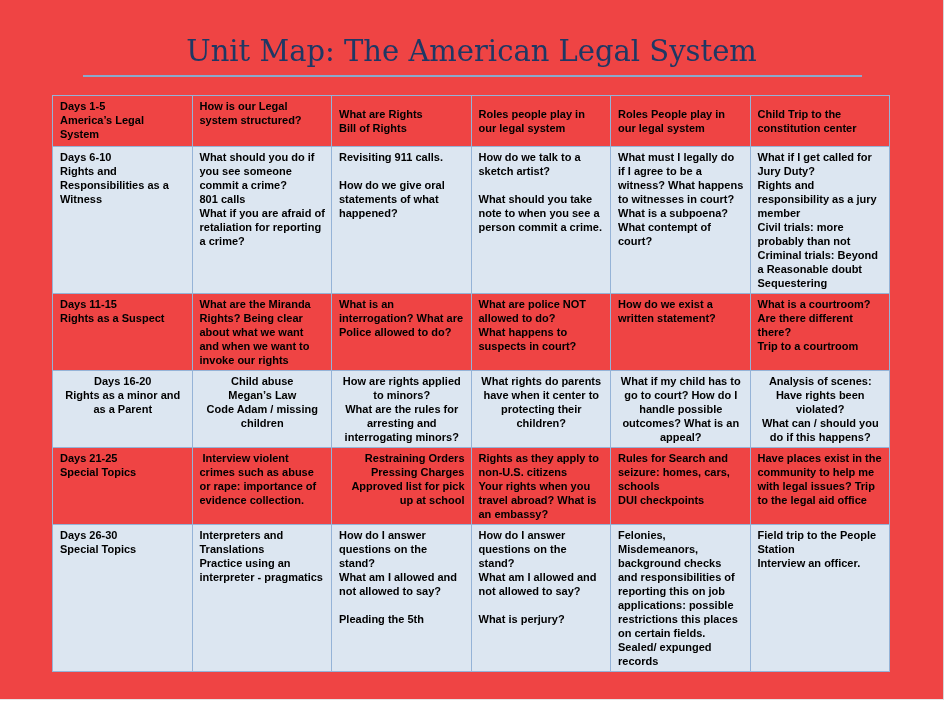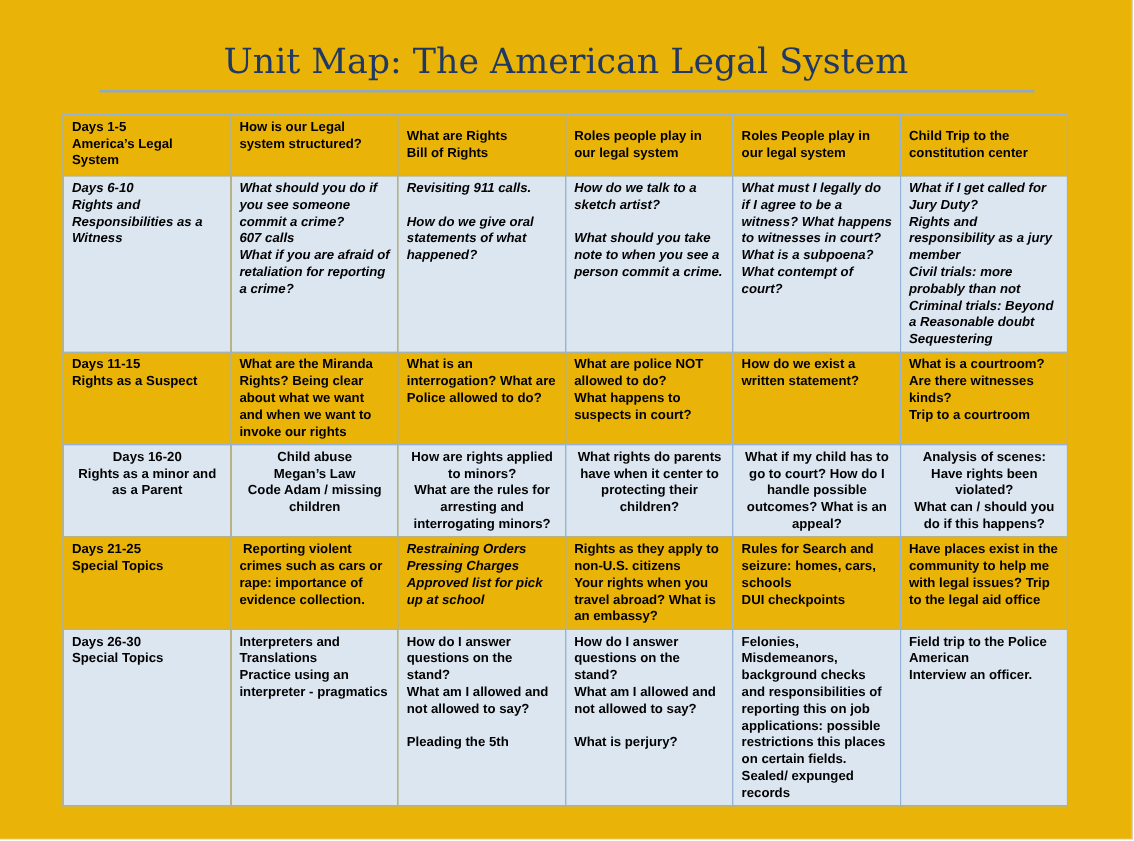--- a/index.html
+++ b/index.html
@@ -4,21 +4,21 @@
 <style>
   html, body {
     margin: 0;
     padding: 0;
     background: #ffffff;
   }
   .page {
     position: relative;
     width: 943px;
     height: 699px;
-    background: #eab308;
+    background: #ef4444;
     border-right: 1px solid #d6d6d6;
     border-bottom: 1px solid #e6e6e6;
     overflow: hidden;
     font-family: "Liberation Sans", sans-serif;
   }
   .page-title {
     margin: 34px 0 0 0;
     text-align: center;
     font-family: "DejaVu Serif", "Liberation Serif", serif;
     font-weight: normal;
@@ -50,47 +50,46 @@
     word-wrap: break-word;
     overflow: hidden;
   }
   table.unit-map tr.shaded td {
     background: var(--shade-color, #dce6f1);
   }
   table.unit-map tr:first-child td:nth-child(n+3) {
     vertical-align: middle;
   }
   table.unit-map td.center {
-    text-align: left;
-    font-style: italic;
+    text-align: right;
   }
 </style>
 </head>
 <body>
 
 <div class="page">
   <h1 class="page-title">Unit Map: The American Legal System</h1>
   <div class="title-rule"></div>
   <table class="unit-map">
     <tbody>
         <tr style="height: 51px;">
           <td>Days 1-5
 America’s Legal System</td>
           <td>How is our Legal system structured?</td>
           <td>What are Rights
 Bill of Rights</td>
           <td>Roles people play in our legal system</td>
           <td>Roles People play in our legal system</td>
           <td>Child Trip to the constitution center</td>
         </tr>
-        <tr class="shaded" style="height: 130px; font-style: italic;">
+        <tr class="shaded" style="height: 130px;">
           <td>Days 6-10
 Rights and Responsibilities as a Witness</td>
           <td>What should you do if you see someone commit a crime?
-607 calls
+801 calls
 What if you are afraid of retaliation for reporting a crime?</td>
           <td>Revisiting 911 calls.
 
 How do we give oral statements of what happened?</td>
           <td>How do we talk to a sketch artist?
 
 What should you take note to when you see a person commit a crime.</td>
           <td>What must I legally do if I agree to be a witness? What happens to witnesses in court? What is a subpoena? What contempt of court?</td>
           <td>What if I get called for Jury Duty?
 Rights and responsibility as a jury member
@@ -100,40 +99,40 @@
         </tr>
         <tr style="height: 74px;">
           <td>Days 11-15
 Rights as a Suspect</td>
           <td>What are the Miranda Rights? Being clear about what we want and when we want to invoke our rights</td>
           <td>What is an interrogation? What are Police allowed to do?</td>
           <td>What are police NOT allowed to do?
 What happens to suspects in court?</td>
           <td>How do we exist a written statement?</td>
           <td>What is a courtroom?
-Are there witnesses kinds?
+Are there different there?
 Trip to a courtroom</td>
         </tr>
         <tr class="shaded" style="height: 75px; text-align: center;">
           <td>Days 16-20
 Rights as a minor and as a Parent</td>
           <td>Child abuse
 Megan’s Law
 Code Adam / missing children</td>
           <td>How are rights applied to minors?
 What are the rules for arresting and interrogating minors?</td>
           <td>What rights do parents have when it center to protecting their children?</td>
           <td>What if my child has to go to court? How do I handle possible outcomes? What is an appeal?</td>
           <td>Analysis of scenes: Have rights been violated?
 What can / should you do if this happens?</td>
         </tr>
         <tr style="height: 71px; margin-left: 26px;">
           <td>Days 21-25
 Special Topics</td>
-          <td> Reporting violent crimes such as cars or rape: importance of evidence collection.</td>
+          <td> Interview violent crimes such as abuse or rape: importance of evidence collection.</td>
           <td class="center">Restraining Orders
 Pressing Charges
 Approved list for pick up at school</td>
           <td>Rights as they apply to non-U.S. citizens
 Your rights when you travel abroad? What is an embassy?</td>
           <td>Rules for Search and seizure: homes, cars, schools
 DUI checkpoints</td>
           <td>Have places exist in the community to help me with legal issues? Trip to the legal aid office</td>
         </tr>
         <tr class="shaded" style="height: 125px;">
@@ -143,18 +142,18 @@
 Practice using an interpreter - pragmatics</td>
           <td>How do I answer questions on the stand?
 What am I allowed and not allowed to say?
 
 Pleading the 5th</td>
           <td>How do I answer questions on the stand?
 What am I allowed and not allowed to say?
 
 What is perjury?</td>
           <td>Felonies, Misdemeanors, background checks and responsibilities of reporting this on job applications: possible restrictions this places on certain fields. Sealed/ expunged records</td>
-          <td>Field trip to the Police American
+          <td>Field trip to the People Station
 Interview an officer.</td>
         </tr>
       </tbody>
   </table>
 </div>
 
 </body></html>

